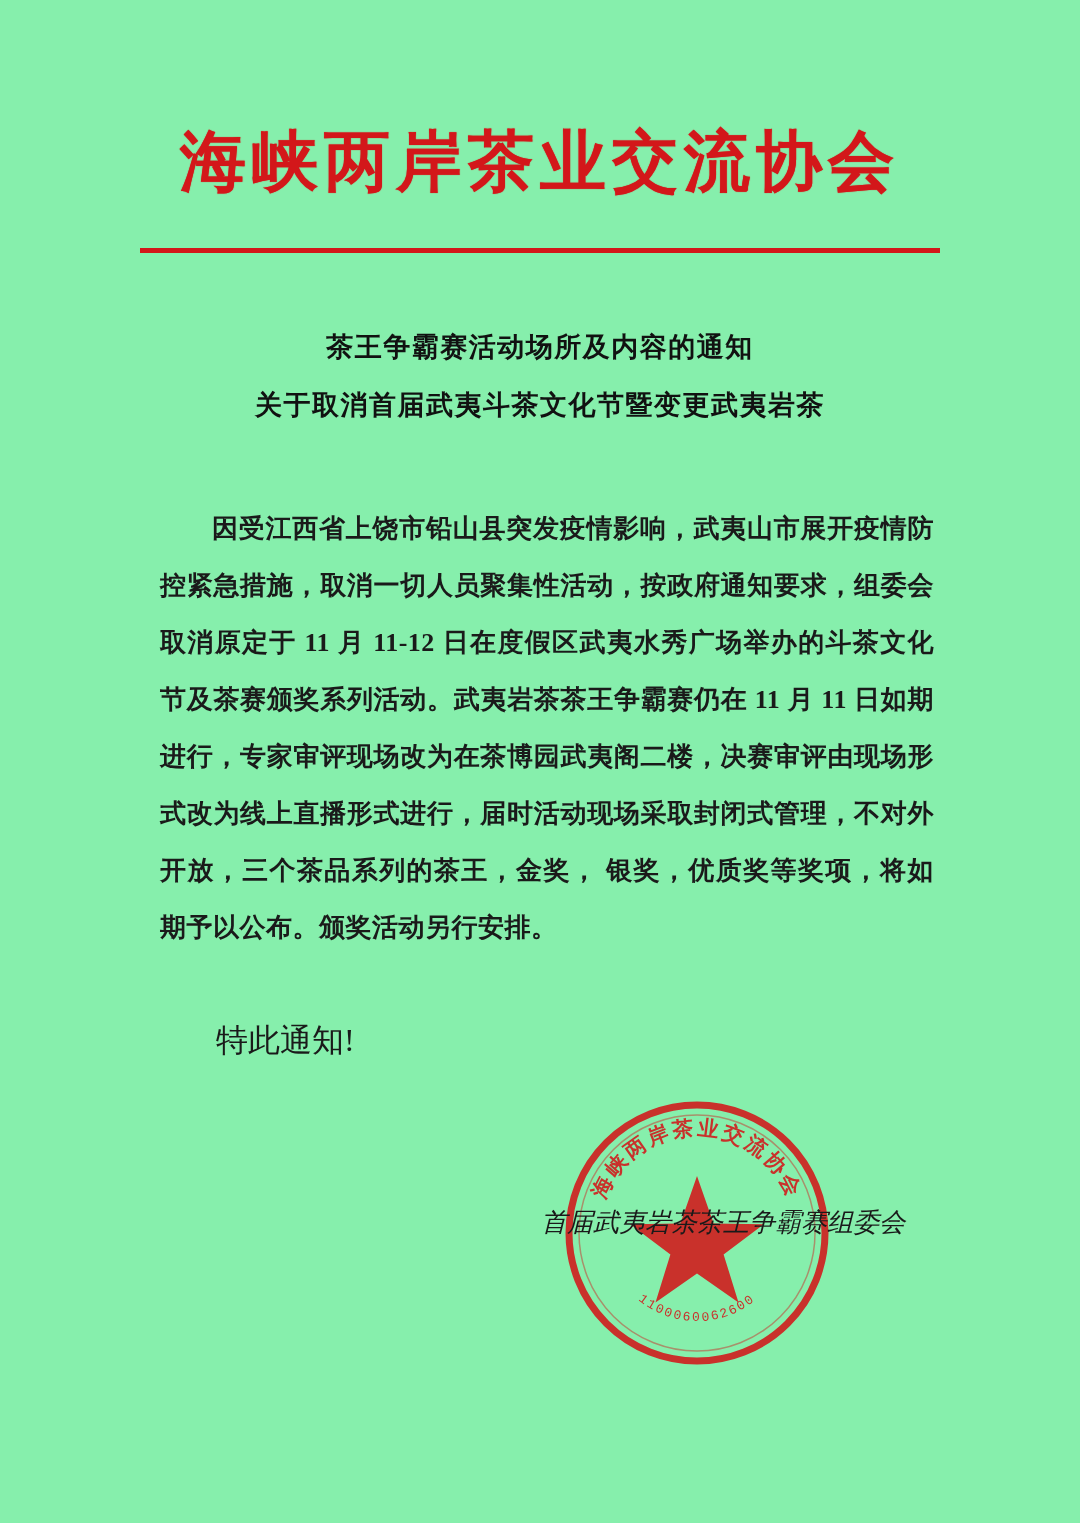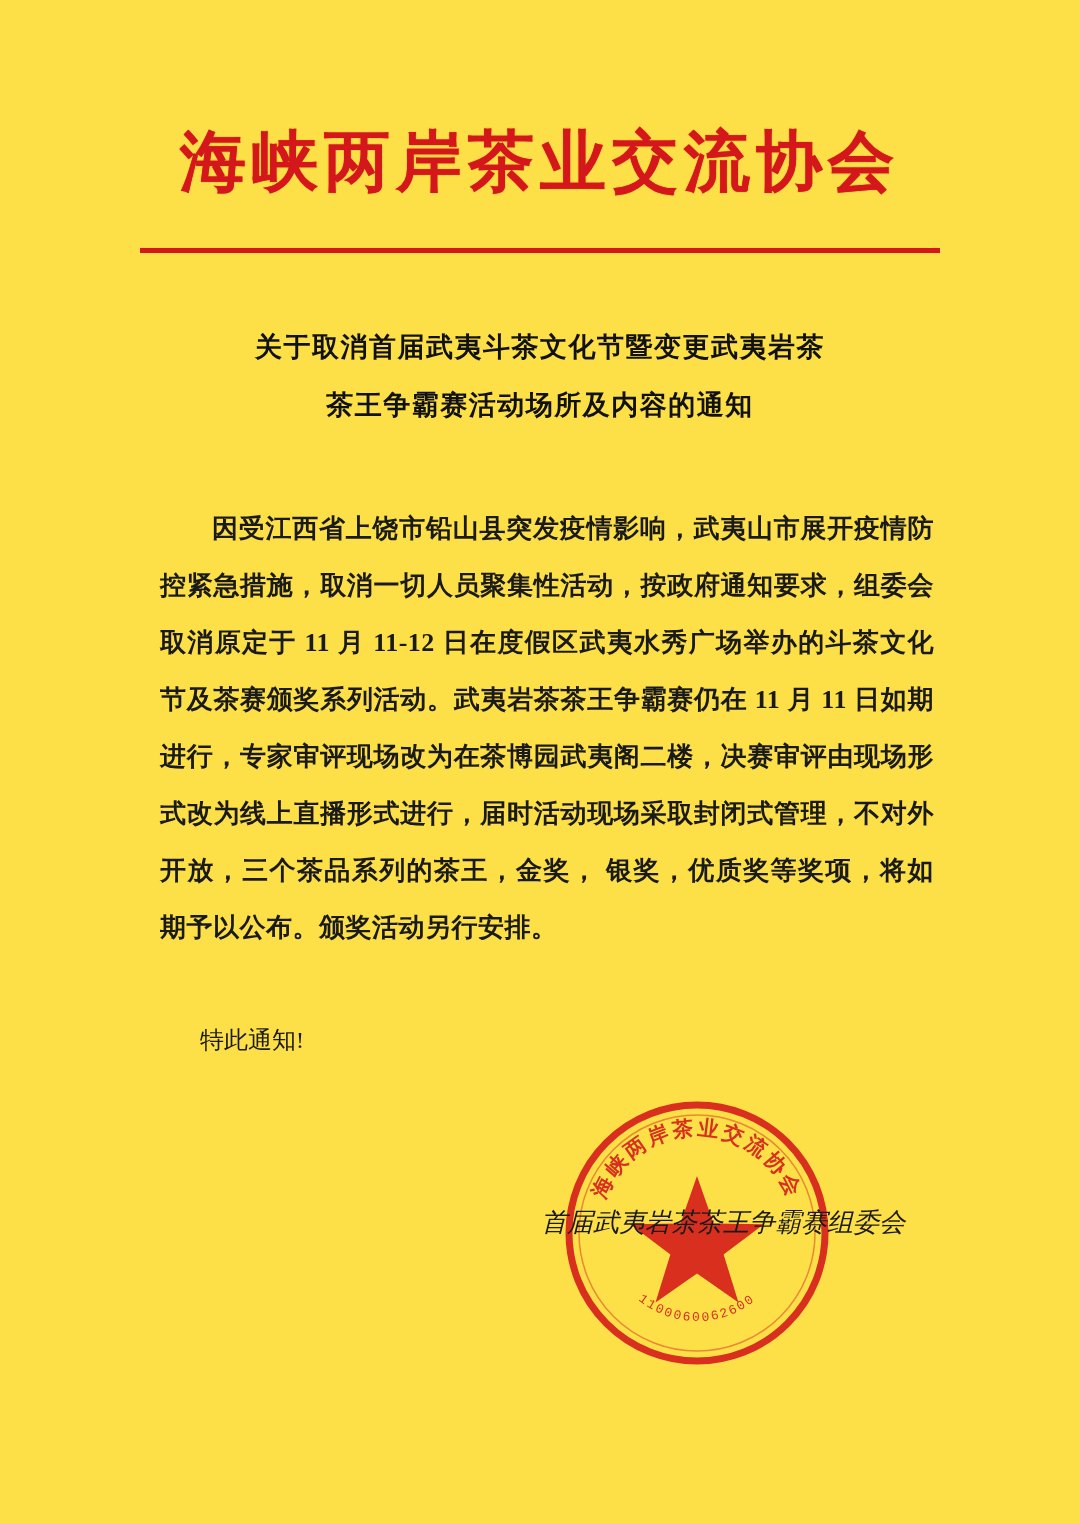--- a/index.html
+++ b/index.html
@@ -12,21 +12,21 @@
     height: 1523px;
     position: relative;
     font-family: "Liberation Serif", "DejaVu Serif", serif;
     color: #1a1a1a;
     overflow: hidden;
   }
 
   .page {
     position: absolute;
     inset: 0;
-    background: #fde047;
+    background: #86efac;
   }
 
   
   .letterhead {
     position: absolute;
     top: 128px;
     left: 0;
     right: 0;
     text-align: center;
   }
@@ -83,21 +83,21 @@
     margin: 8px;
     text-indent: 2em;
     font-weight: bold;
   }
 
   .closing {
     position: absolute;
     top: 1018px;
     left: 152px;
     width: 790px;
-    font-size: 24px;
+    font-size: 32px;
     line-height: 44px;
     color: #1a1a1a;
   }
   .closing p {
     margin: 0;
     text-indent: 2em;
   }
 
   
   .signature {
@@ -146,22 +146,22 @@
 <body>
 
 <div class="page">
 
   <div class="letterhead">
     <div class="letterhead-title">海峡两岸茶业交流协会</div>
   </div>
   <div class="letterhead-rule"></div>
 
   <div class="doc-title">
+    <div class="doc-title-line">茶王争霸赛活动场所及内容的通知</div>
     <div class="doc-title-line">关于取消首届武夷斗茶文化节暨变更武夷岩茶</div>
-    <div class="doc-title-line">茶王争霸赛活动场所及内容的通知</div>
   </div>
 
   <div class="body-text">
     <p>因受江西省上饶市铅山县突发疫情影响，武夷山市展开疫情防控紧急措施，取消一切人员聚集性活动，按政府通知要求，组委会取消原定于 11 月 11-12 日在度假区武夷水秀广场举办的斗茶文化节及茶赛颁奖系列活动。武夷岩茶茶王争霸赛仍在 11 月 11 日如期进行，专家审评现场改为在茶博园武夷阁二楼，决赛审评由现场形式改为线上直播形式进行，届时活动现场采取封闭式管理，不对外开放，三个茶品系列的茶王，金奖， 银奖，优质奖等奖项，将如期予以公布。颁奖活动另行安排。</p>
   </div>
 
   <div class="closing">
     <p>特此通知!</p>
   </div>
 

